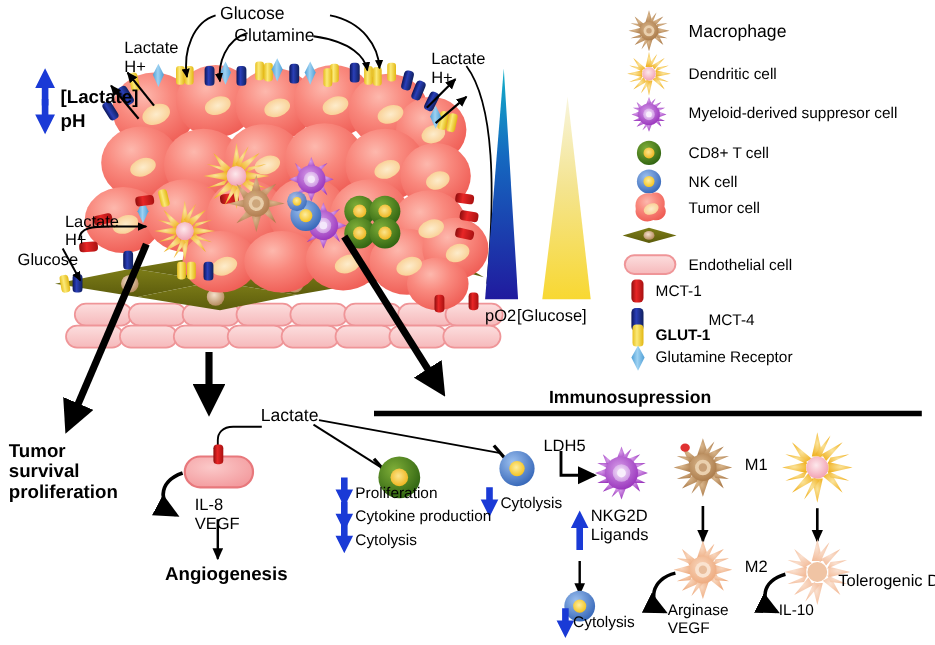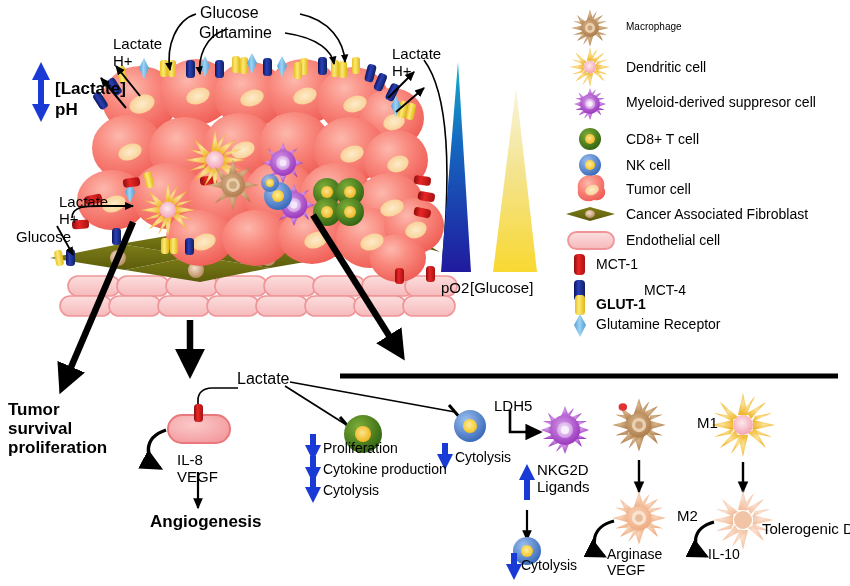--- a/index.html
+++ b/index.html
@@ -716,67 +716,67 @@
     <rect x="575" y="295" width="10" height="20" rx="3.5" fill="url(#gGLUT)"></rect>
 
     <polygon points="580,314 586,325 580,337 574,325" fill="url(#gGlnR)"></polygon>
   </g>
 </svg>
 
 <div class="lbl bold" style="left:55px;top:79px;font-size:17px;">[Lactate]</div>
 <div class="lbl bold" style="left:55px;top:100px;font-size:17px;">pH</div>
 
 <div class="lbl" style="left:200px;top:4px;font-size:16px;">Glucose</div>
-<div class="lbl" style="left:199px;top:24px;font-size:16px;">Glutamine</div>
+<div class="lbl" style="left:213px;top:24px;font-size:16px;">Glutamine</div>
 <div class="lbl" style="left:113px;top:36px;font-size:15px;">Lactate
 H+</div>
 <div class="lbl" style="left:392px;top:46px;font-size:15px;">Lactate
 H+</div>
 
 <div class="lbl" style="left:59px;top:194px;font-size:15px;">Lactate
 H+</div>
 <div class="lbl" style="left:16px;top:229px;font-size:15px;">Glucose</div>
 
 <div class="lbl" style="left:441px;top:280px;font-size:15px;">pO2</div>
 <div class="lbl" style="left:470px;top:280px;font-size:15px;">[Glucose]</div>
 
+<div class="lbl bold" style="left:499px;top:353px;font-size:16px;">Immunosupression</div>
 
 <div class="lbl bold" style="left:8px;top:400px;font-size:17px;">Tumor
 survival
 proliferation</div>
 <div class="lbl bold" style="left:150px;top:512px;font-size:17px;">Angiogenesis</div>
 <div class="lbl" style="left:177px;top:452px;font-size:15px;">IL-8
 VEGF</div>
 <div class="lbl" style="left:237px;top:370px;font-size:16px;">Lactate</div>
 
 <div class="lbl" style="left:323px;top:441px;font-size:14px;">Proliferation</div>
 <div class="lbl" style="left:323px;top:462px;font-size:14px;">Cytokine production</div>
 <div class="lbl" style="left:323px;top:483px;font-size:14px;">Cytolysis</div>
 
 <div class="lbl" style="left:455px;top:450px;font-size:14px;">Cytolysis</div>
 
 <div class="lbl" style="left:494px;top:398px;font-size:15px;">LDH5</div>
 <div class="lbl" style="left:537px;top:462px;font-size:15px;">NKG2D
 Ligands</div>
 <div class="lbl" style="left:521px;top:558px;font-size:14px;">Cytolysis</div>
 
-<div class="lbl" style="left:677px;top:415px;font-size:15px;margin-left:20px;">M1</div>
+<div class="lbl" style="left:677px;top:415px;font-size:15px;">M1</div>
 <div class="lbl" style="left:677px;top:508px;font-size:15px;">M2</div>
 <div class="lbl" style="left:607px;top:547px;font-size:14px;">Arginase
 VEGF</div>
 
 <div class="lbl" style="left:762px;top:521px;font-size:15px;">Tolerogenic DC</div>
 <div class="lbl" style="left:708px;top:547px;font-size:14px;">IL-10</div>
 
-<div class="lbl" style="left:626px;top:21px;font-size:10px;">Macrophage</div>
+<div class="lbl" style="left:626px;top:21px;font-size:16px;">Macrophage</div>
 <div class="lbl" style="left:626px;top:60px;font-size:14px;">Dendritic cell</div>
 <div class="lbl" style="left:626px;top:95px;font-size:14px;">Myeloid-derived suppresor cell</div>
 <div class="lbl" style="left:626px;top:132px;font-size:14px;text-align:center;">CD8+ T cell</div>
 <div class="lbl" style="left:626px;top:158px;font-size:14px;">NK cell</div>
 <div class="lbl" style="left:626px;top:182px;font-size:14px;">Tumor cell</div>
-<div class="lbl" style="left:626px;top:207px;font-size:14px;">Cancer Associated Fibroblast</div>
 <div class="lbl" style="left:626px;top:233px;font-size:14px;">Endothelial cell</div>
 <div class="lbl" style="left:596px;top:257px;font-size:14px;">MCT-1</div>
 <div class="lbl" style="left:596px;top:283px;font-size:14px;margin-left:48px;">MCT-4</div>
 <div class="lbl" style="left:596px;top:297px;font-size:14px;font-weight:bold;">GLUT-1</div>
 <div class="lbl" style="left:596px;top:317px;font-size:14px;">Glutamine Receptor</div>
 
 </div>
 
 </body></html>

